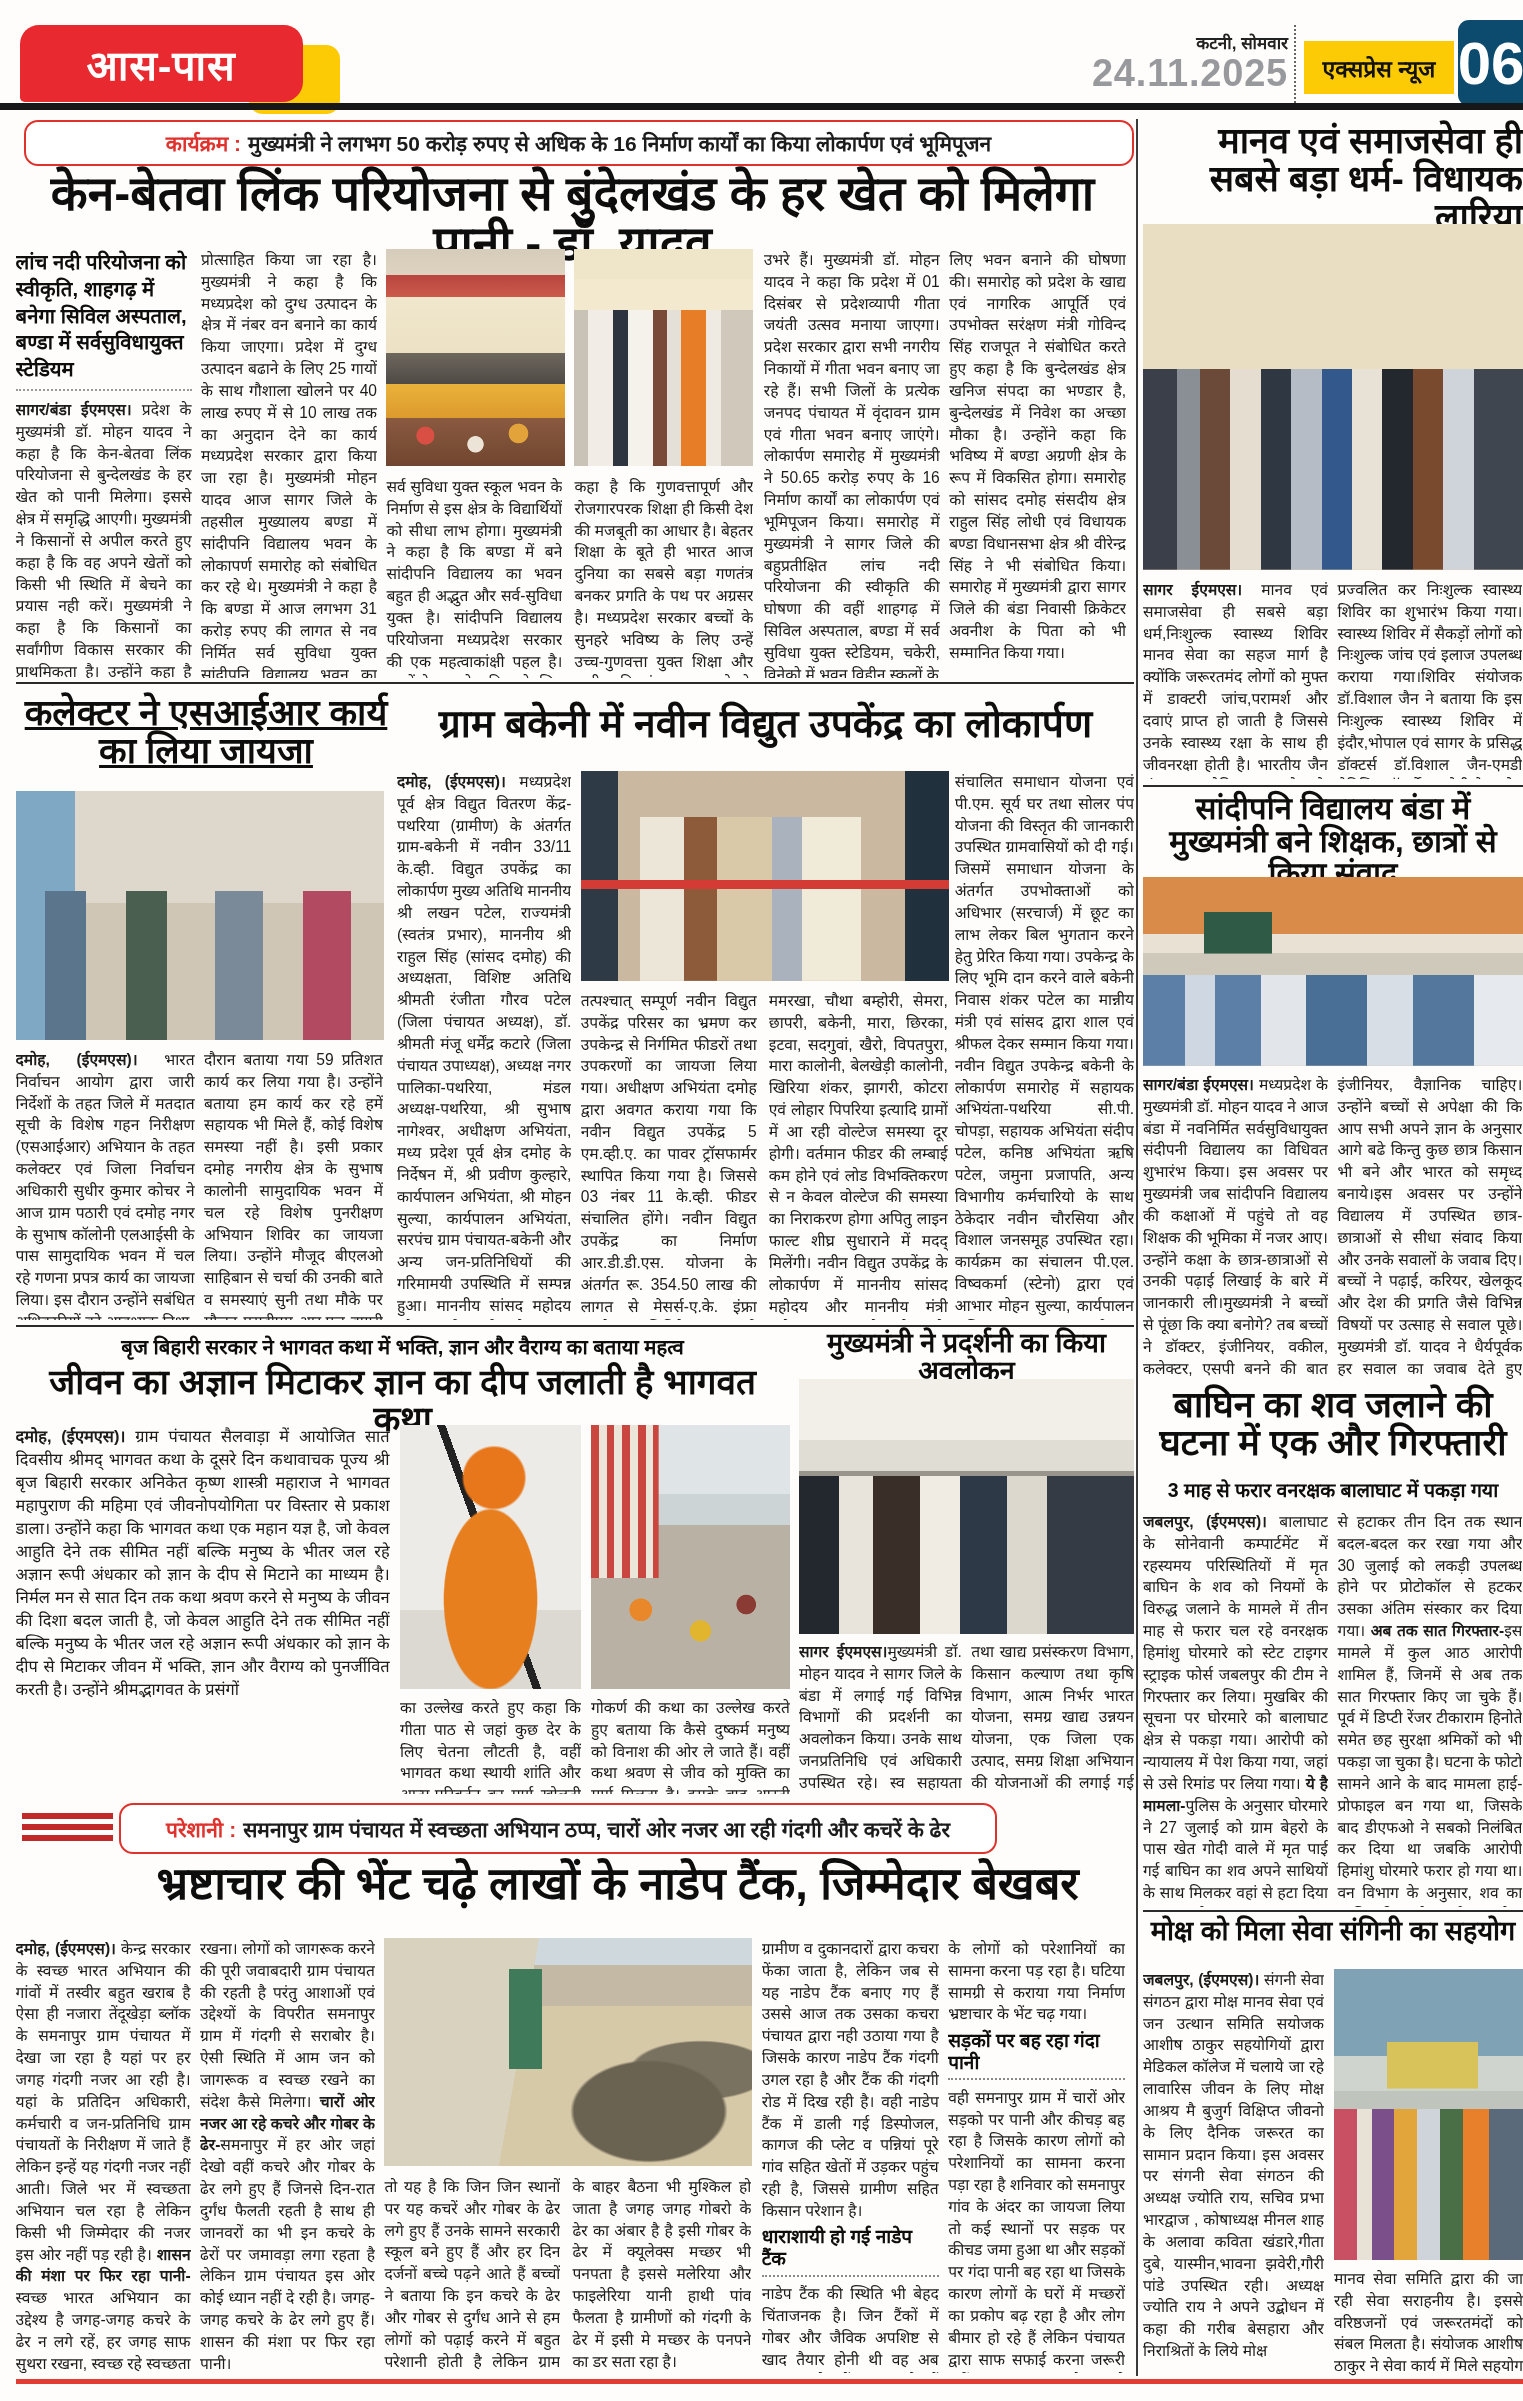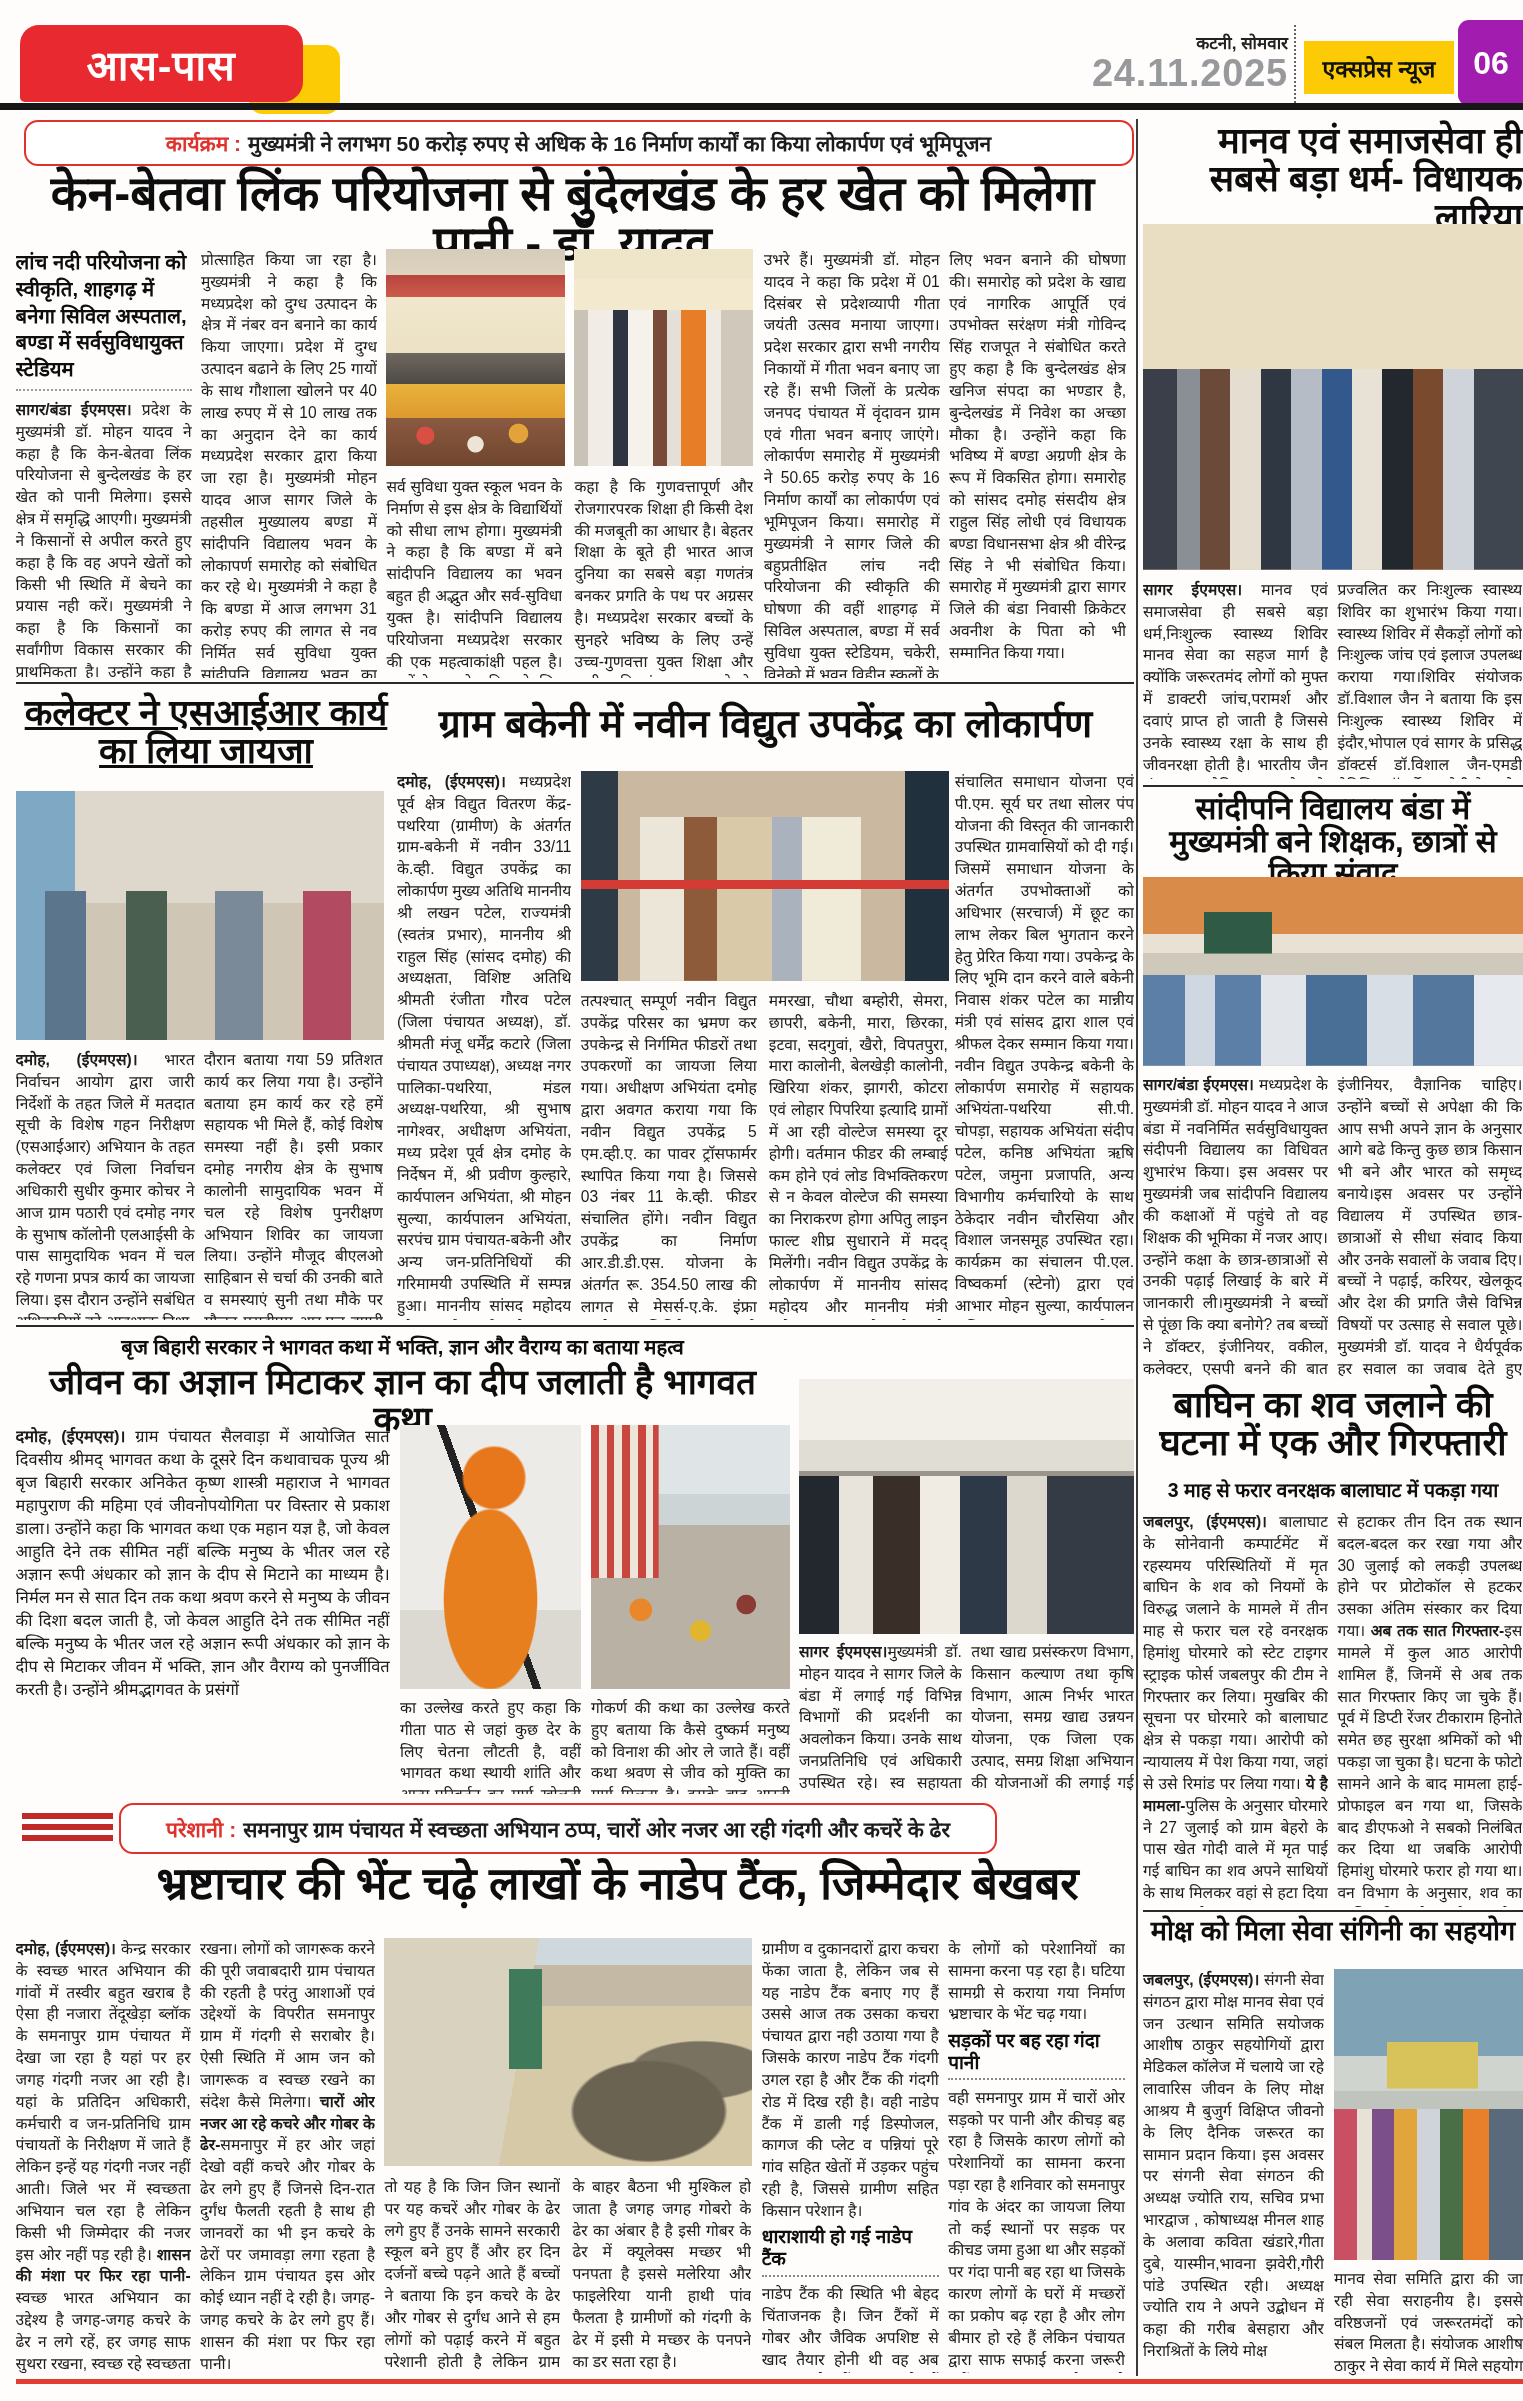--- a/index.html
+++ b/index.html
@@ -9,22 +9,22 @@
   
   .tab-yellow{left:249px;top:45px;width:91px;height:69px;background:#fccb05;border-radius:14px;}
   .tab-red{left:19.5px;top:25px;width:283px;height:77px;background:#e8292f;border-radius:19px 19px 20.3px 4.7px;
            display:flex;align-items:center;justify-content:center;}
   .tab-red span{color:#fff;font-weight:700;font-size:41px;letter-spacing:0.8px;}
   .cityday{right:235px;top:31px;font-weight:800;font-size:17px;color:#222;text-align:right;}
   .hdate{right:235px;top:52px;font-weight:900;font-size:38px;color:#97999c;letter-spacing:0.8px;}
   .dotline{left:1294px;top:25px;height:78px;width:0;border-left:2.3px dotted #666;}
   .brand{left:1304px;top:41px;width:150px;height:53px;background:#fccb05;display:flex;align-items:center;justify-content:center;
          font-weight:900;font-size:23px;color:#111;}
-  .pageno{left:1458px;top:20.3px;width:66px;height:86px;background:#a21caf;border-radius:11px 0 0 11px;
-          display:flex;align-items:center;justify-content:center;color:#fff;font-weight:900;font-size:32px;}
+  .pageno{left:1458px;top:20.3px;width:66px;height:86px;background:#0c4a6e;border-radius:11px 0 0 11px;
+          display:flex;align-items:center;justify-content:center;color:#fff;font-weight:900;font-size:60px;}
   .header-rule{left:0;top:103px;width:1523px;height:7px;background:#171717;}
   
   .kicker-box{border:2.3px solid #e0322d;border-radius:14px;display:flex;align-items:center;justify-content:center;
               background:#fff;font-weight:800;}
   .kicker-label{color:#e0322d;margin-right:7px;font-weight:900;}
   .art-head{font-weight:900;color:#0d0d0d;text-align:center;line-height:1.05;}
   .cols{display:flex;}
   .col{overflow:hidden;text-align:justify;font-size:15.6px;line-height:1.40;color:#1b1b1b;}
   .col p{margin:0;}
   .dl{font-weight:800;}
@@ -235,20 +235,21 @@
   </div>
   <div class="abs photo ph-saint" style="left:400px;top:1425px;width:181px;height:264px;"></div>
   <div class="abs photo ph-crowd" style="left:591px;top:1425px;width:199px;height:264px;"></div>
   <div class="abs col" style="left:400px;top:1697px;width:181px;height:97px;">
     <p>का उल्लेख करते हुए कहा कि गीता पाठ से जहां कुछ देर के लिए चेतना लौटती है, वहीं भागवत कथा स्थायी शांति और आत्म-परिवर्तन का मार्ग खोलती है। कथा का श्रवण पूर्ण नियम, शुद्धता और पवित्रता के साथ होना चाहिए।</p>
   </div>
   <div class="abs col" style="left:591px;top:1697px;width:199px;height:97px;">
     <p>गोकर्ण की कथा का उल्लेख करते हुए बताया कि कैसे दुष्कर्म मनुष्य को विनाश की ओर ले जाते हैं। वहीं कथा श्रवण से जीव को मुक्ति का मार्ग मिलता है। इसके बाद आरती की गई।</p>
   </div>
 
+  <div class="abs art-head" style="left:799px;top:1329px;width:335px;font-size:27px;">मुख्यमंत्री ने प्रदर्शनी का किया अवलोकन</div>
   <div class="abs photo ph-exhibit" style="left:799px;top:1379px;width:335px;height:255px;"></div>
   <div class="abs cols" style="left:799px;top:1641px;width:335px;height:153px;gap:9.4px;">
     <div class="col" style="width:163px;height:153px;">
       <p><b class="dl">सागर ईएमएस।</b><span>मुख्यमंत्री डॉ. मोहन यादव ने सागर जिले के बंडा में लगाई गई विभिन्न विभागों की प्रदर्शनी का अवलोकन किया। उनके साथ जनप्रतिनिधि एवं अधिकारी उपस्थित रहे। स्व सहायता समूह की महिलाओं के उत्पाद देखे</span></p>
     </div>
     <div class="col" style="width:163px;height:153px;">
       <p>तथा खाद्य प्रसंस्करण विभाग, किसान कल्याण तथा कृषि विभाग, आत्म निर्भर भारत योजना, समग्र खाद्य उन्नयन योजना, एक जिला एक उत्पाद, समग्र शिक्षा अभियान की योजनाओं की लगाई गई प्रदर्शनी का अवलोकन कर उत्पादों का स्वाद लेकर सराहा।</p>
     </div>
   </div>
 

